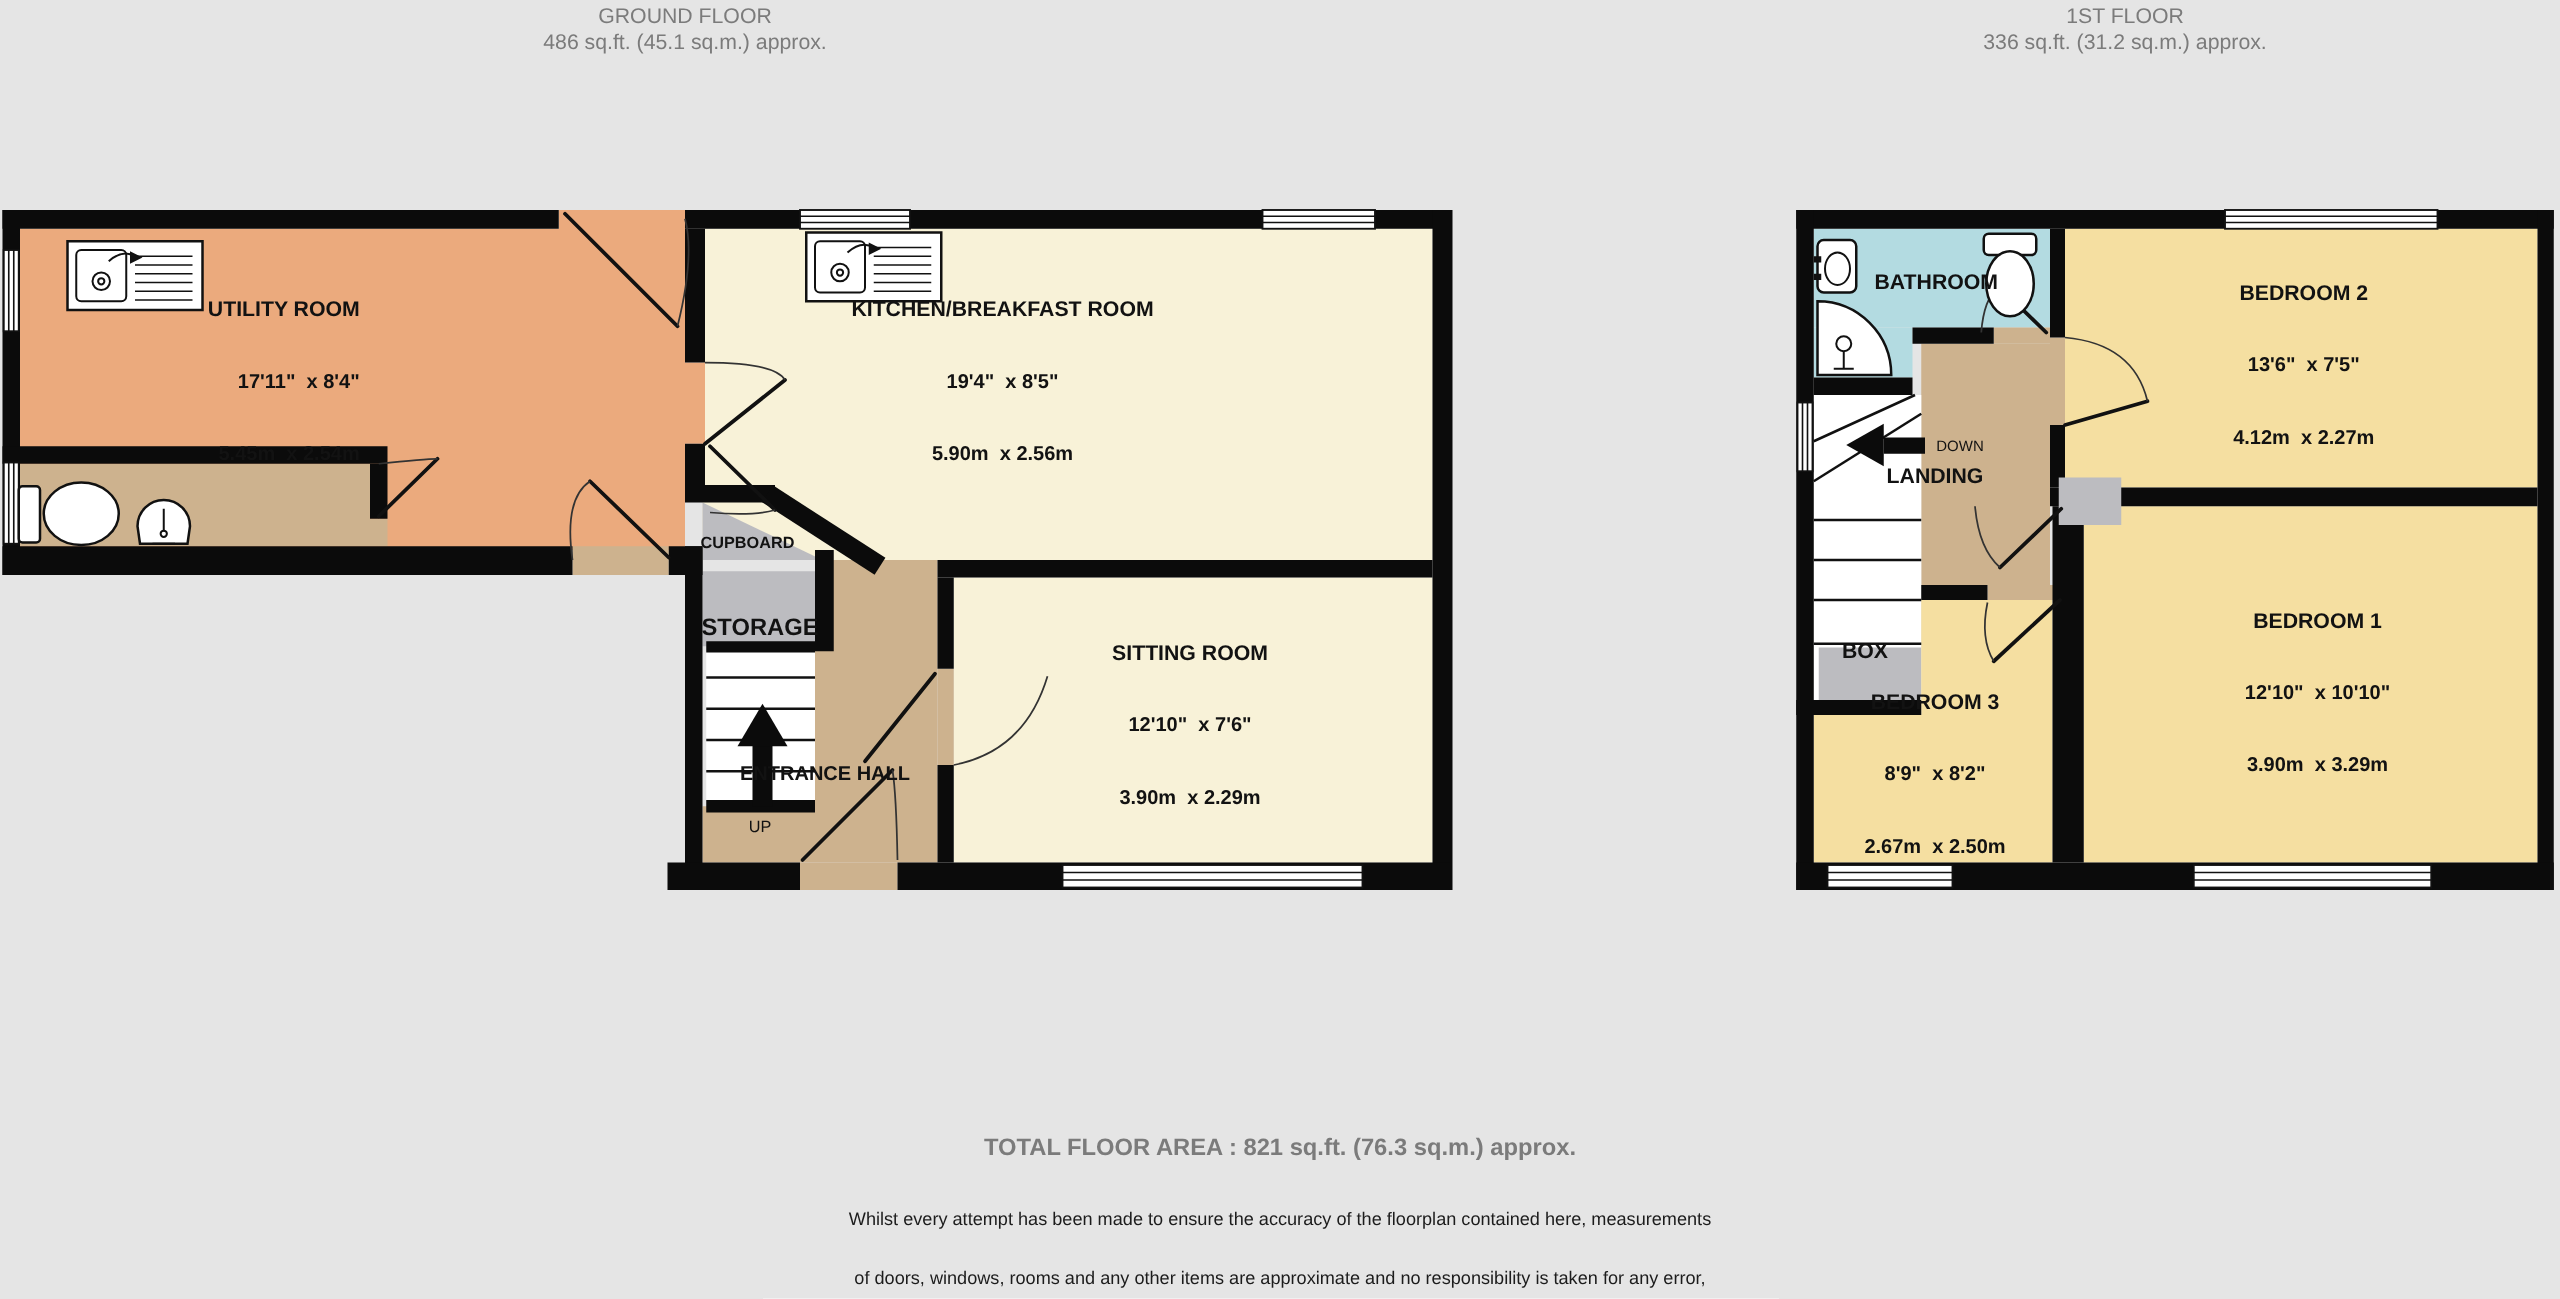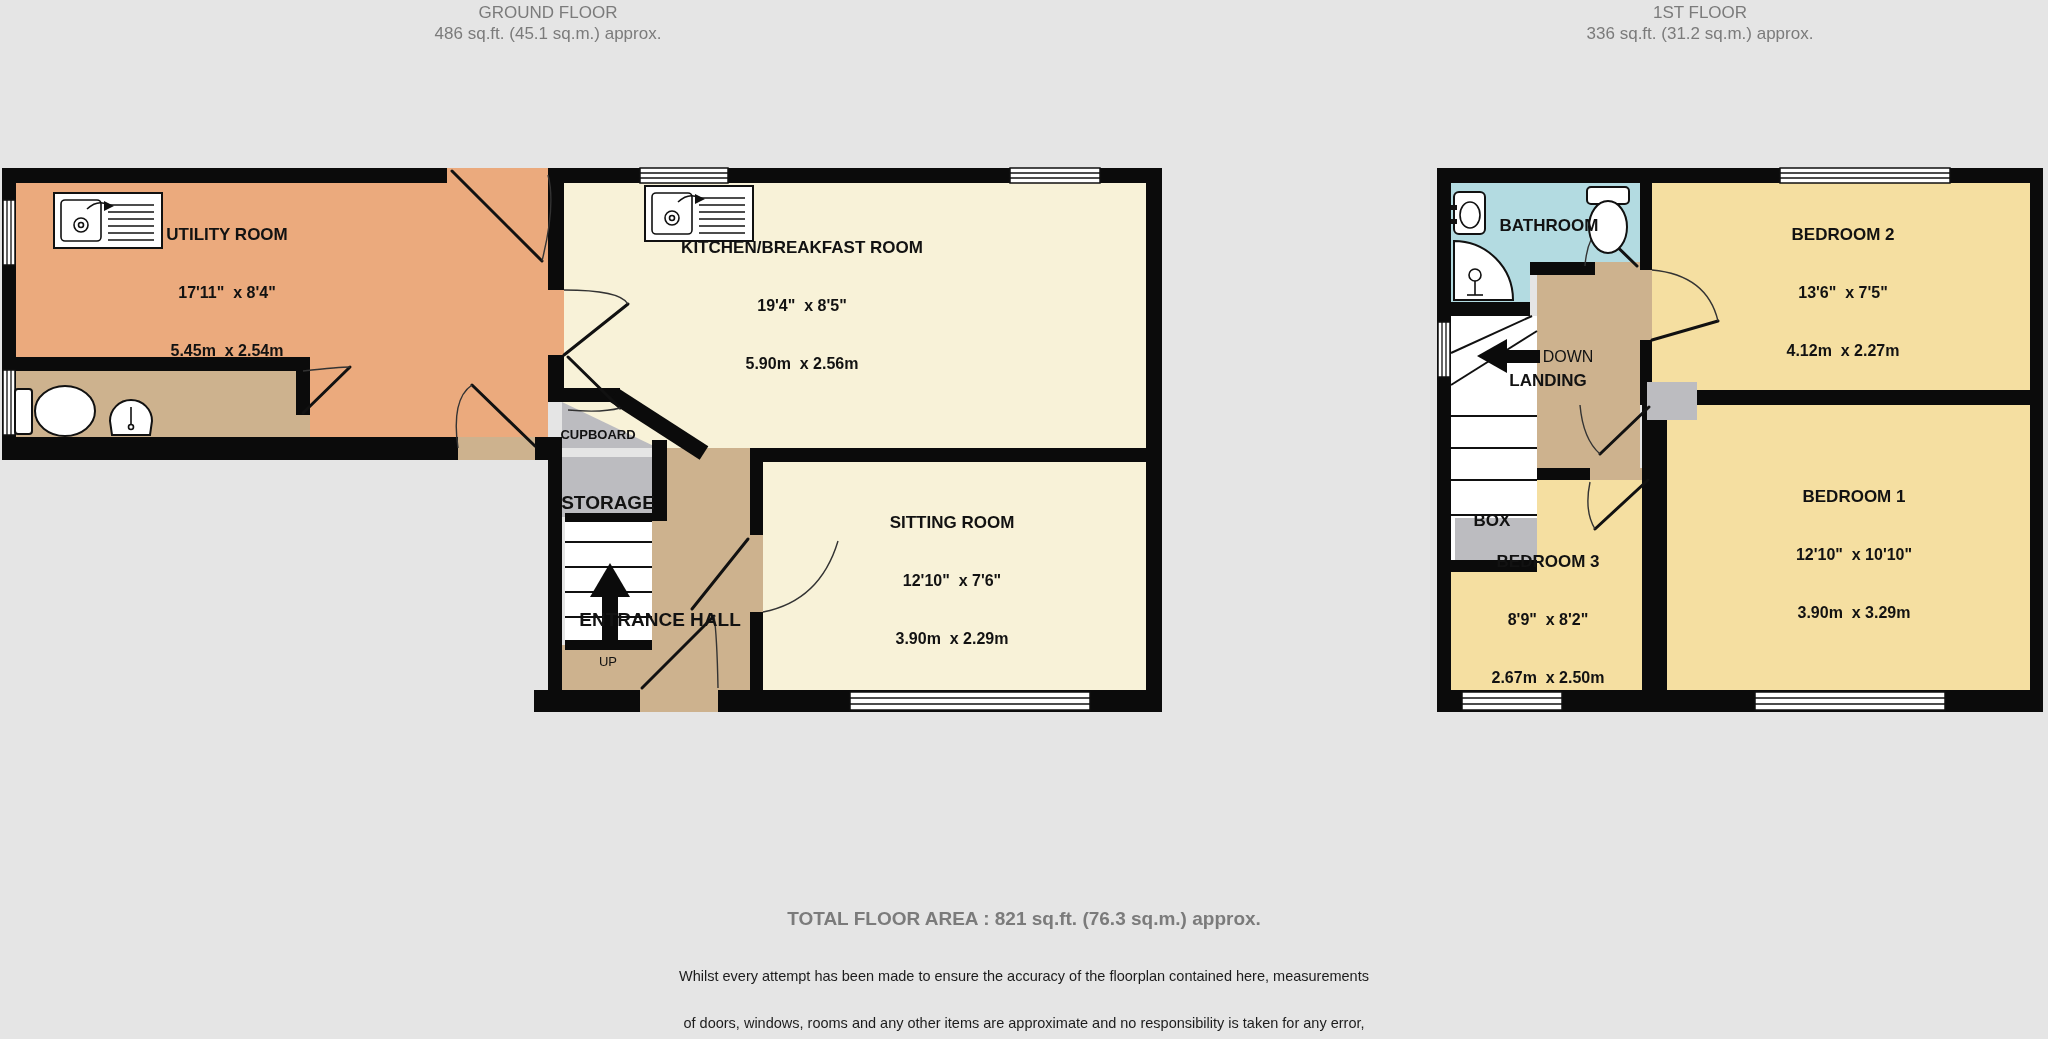--- a/index.html
+++ b/index.html
@@ -275,58 +275,58 @@
       <ellipse class="fix" cx="171" cy="64" rx="19" ry="26"></ellipse>
     </g>
     <g>
       <path class="fix" d="M17,78 A59,59 0 0 1 76,137 L17,137 Z"></path>
       <circle class="fixthin" cx="38" cy="112" r="6"></circle>
       <line class="fixthin" x1="38" y1="118" x2="38" y2="132"></line>
       <line class="fixthin" x1="30" y1="132" x2="46" y2="132"></line>
     </g>
   </svg>
 
-  <div class="room-label" style="left:227px;top:293px;">
+  <div class="room-label" style="left:227px;top:306px;text-align:right;">
     <div class="t">UTILITY ROOM</div>
     <div class="d">17'11"  x 8'4"</div>
     <div class="d">5.45m  x 2.54m</div>
   </div>
   <div class="room-label" style="left:802px;top:306px;">
     <div class="t">KITCHEN/BREAKFAST ROOM</div>
     <div class="d">19'4"  x 8'5"</div>
     <div class="d">5.90m  x 2.56m</div>
   </div>
   <div class="room-label" style="left:952px;top:581px;">
     <div class="t">SITTING ROOM</div>
     <div class="d">12'10"  x 7'6"</div>
     <div class="d">3.90m  x 2.29m</div>
   </div>
   <div class="small-label" style="left:598px;top:434px;font-size:13px;">CUPBOARD</div>
   <div class="small-label" style="left:608px;top:503px;font-size:19px;">STORAGE</div>
-  <div class="small-label" style="left:660px;top:620px;font-size:19px;">ENTRANCE HALL</div>
+  <div class="small-label" style="left:660px;top:620px;font-size:16px;">ENTRANCE HALL</div>
   <div class="small-label" style="left:608px;top:661px;font-size:13px;font-weight:normal;">UP</div>
 
   <div class="small-label" style="left:1549px;top:226px;font-size:17px;">BATHROOM</div>
   <div class="room-label" style="left:1843px;top:293px;">
     <div class="t">BEDROOM 2</div>
     <div class="d">13'6"  x 7'5"</div>
     <div class="d">4.12m  x 2.27m</div>
   </div>
   <div class="room-label" style="left:1843px;top:555px;margin-left:11px;">
     <div class="t">BEDROOM 1</div>
     <div class="d">12'10"  x 10'10"</div>
     <div class="d">3.90m  x 3.29m</div>
   </div>
   <div class="room-label" style="left:1548px;top:620px;">
     <div class="t">BEDROOM 3</div>
     <div class="d">8'9"  x 8'2"</div>
     <div class="d">2.67m  x 2.50m</div>
   </div>
   <div class="small-label" style="left:1548px;top:381px;font-size:17px;">LANDING</div>
-  <div class="small-label" style="left:1568px;top:357px;font-size:16px;font-weight:normal;">DOWN</div>
+  <div class="small-label" style="left:1568px;top:357px;font-size:12px;font-weight:normal;">DOWN</div>
   <div class="small-label" style="left:1492px;top:521px;font-size:17px;">BOX</div>
 
   <div class="footer total" style="top:908px;">TOTAL FLOOR AREA : 821 sq.ft. (76.3 sq.m.) approx.</div>
   <div class="footer disc" style="top:938px;">
     <div>Whilst every attempt has been made to ensure the accuracy of the floorplan contained here, measurements</div>
     <div>of doors, windows, rooms and any other items are approximate and no responsibility is taken for any error,</div>
     
     
     
     

